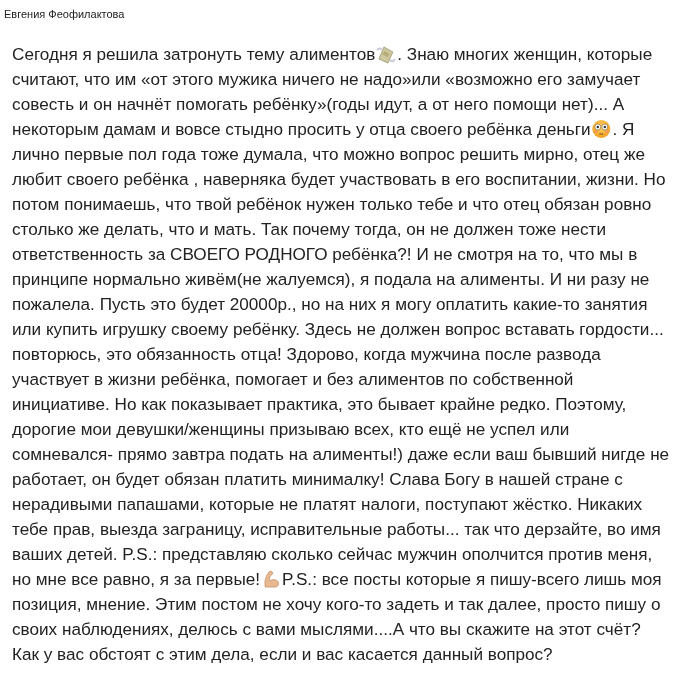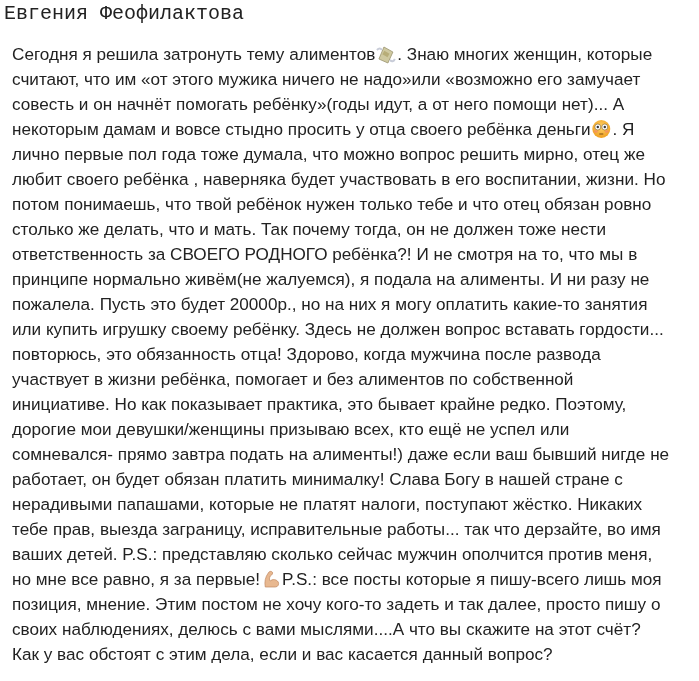--- a/index.html
+++ b/index.html
@@ -12,25 +12,24 @@
       height: 681px;
       overflow: hidden;
       position: relative;
       font-family: "Liberation Sans", "DejaVu Sans", sans-serif;
       color: #222222;
     }
     .author {
       position: absolute;
       left: 4px;
       top: 2px;
-      font-size: 20px;
+      font-size: 11px;
       line-height: 24px;
       color: #222;
       white-space: nowrap;
-      font-family: Liberation Mono, monospace;
     }
     .post-body {
       position: absolute;
       left: 12px;
       top: 42px;
       width: 692px;
       font-size: 17.2px;
       line-height: 25px;
       color: #222;
     }

